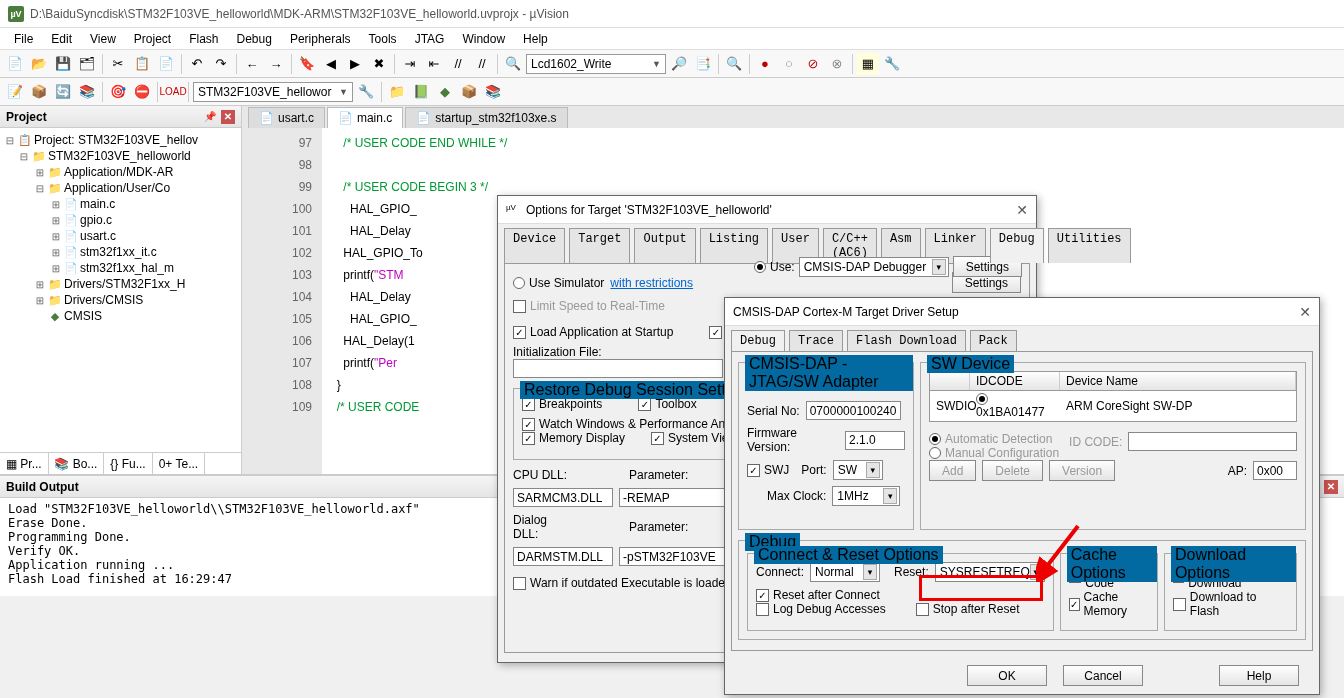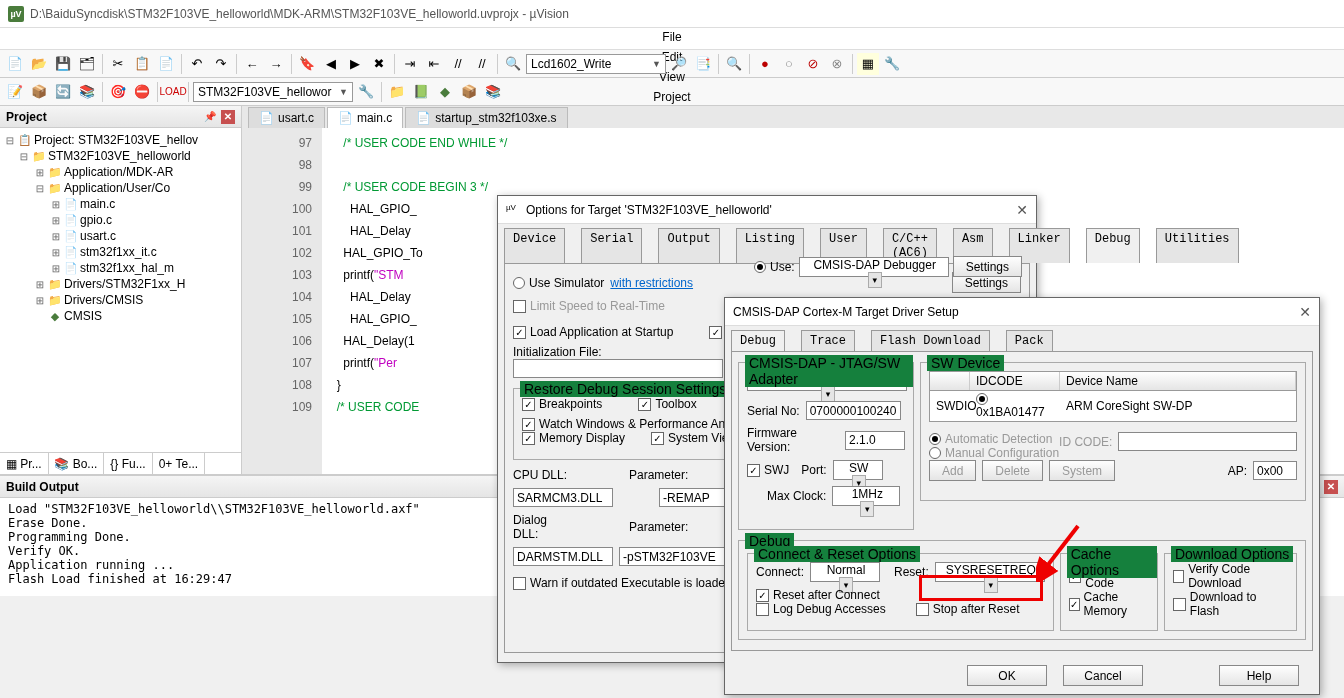--- a/index.html
+++ b/index.html
@@ -3,21 +3,21 @@
 <meta charset="utf-8">
 <style>
 * { box-sizing: border-box; margin: 0; padding: 0; font-family: "Segoe UI", Tahoma, sans-serif; font-size: 12px; }
 body { background: #f0f0f0; width: 1344px; height: 698px; overflow: hidden; position: relative; }
 
 
 .titlebar { height: 28px; background: #fff; display: flex; align-items: center; padding: 0 8px; border-bottom: 1px solid #ddd; }
 .titlebar .icon-app { width: 16px; height: 16px; background: #4a7c3c; border-radius: 2px; margin-right: 6px; display: flex; align-items: center; justify-content: center; color: #fff; font-size: 9px; font-weight: bold; }
 .titlebar .title { color: #555; }
 
-.menubar { height: 22px; background: #fff; display: flex; align-items: center; padding: 0 6px; gap: 2px; border-bottom: 1px solid #ddd; flex-direction: column; }
+.menubar { height: 22px; background: #fff; display: flex; align-items: center; padding: 0 6px; gap: 2px; border-bottom: 1px solid #ddd; }
 .menubar .menu-item { padding: 2px 8px; cursor: pointer; }
 
 .toolbar { height: 28px; background: #f8f8f8; display: flex; align-items: center; padding: 0 4px; gap: 2px; border-bottom: 1px solid #ccc; }
 .toolbar .tbtn { width: 22px; height: 22px; display: flex; align-items: center; justify-content: center; border: 1px solid transparent; cursor: pointer; font-size: 13px; }
 .toolbar .sep { width: 1px; height: 20px; background: #ccc; margin: 0 2px; }
 .toolbar .combo { height: 20px; border: 1px solid #999; min-width: 140px; padding: 0 4px; display: flex; align-items: center; background: #fff; justify-content: space-between; }
 .toolbar .combo .arrow { font-size: 9px; color: #555; }
 
 .main-area { display: flex; height: 368px; }
 .sidebar { width: 242px; background: #fff; border-right: 1px solid #ccc; display: flex; flex-direction: column; }
@@ -52,35 +52,35 @@
 .str { color: #c000c0; }
 
 .build-panel { border-top: 2px solid #ccc; height: 122px; display: flex; flex-direction: column; background: #fff; }
 .build-body { flex: 1; padding: 4px 8px; font-family: 'Consolas', monospace; font-size: 12px; white-space: pre; overflow: hidden; }
 
 
 .dialog { position: absolute; background: #f0f0f0; border: 1px solid #666; box-shadow: 2px 2px 8px rgba(0,0,0,0.3); }
 .dlg-titlebar { height: 28px; background: #fff; display: flex; align-items: center; justify-content: space-between; padding: 0 8px; border-bottom: 1px solid #ddd; }
 .dlg-titlebar .left { display: flex; align-items: center; gap: 6px; }
 .dlg-titlebar .close-x { font-size: 14px; color: #555; cursor: pointer; }
-.dlg-tabs { display: flex; padding: 4px 6px 0 6px; gap: 17px; }
+.dlg-tabs { display: flex; padding: 4px 6px 0 6px; gap: 5px; }
 .dlg-tabs .dtab { padding: 3px 8px; border: 1px solid #999; border-bottom: none; background: #e5e5e5; cursor: pointer; font-family: 'Courier New', monospace; font-size: 12px; margin-right: -1px; }
 .dlg-tabs .dtab.active { background: #f0f0f0; position: relative; z-index: 2; }
 .dlg-body { border: 1px solid #999; margin: 0 6px 6px 6px; padding: 8px; background: #f0f0f0; }
 .row { display: flex; align-items: center; gap: 6px; margin-bottom: 6px; }
 .btn { border: 1px solid #888; background: linear-gradient(#fefefe,#e5e5e5); padding: 2px 12px; cursor: pointer; min-width: 64px; text-align: center; height: 21px; display: flex; align-items: center; justify-content: center; }
 .input { border: 1px solid #888; background: #fff; height: 19px; padding: 0 3px; }
 .checkbox { display: flex; align-items: center; gap: 4px; cursor: pointer; }
 .checkbox .box { width: 13px; height: 13px; border: 1px solid #666; background: #fff; display: flex; align-items: center; justify-content: center; font-size: 10px; color: #000; }
 .radio { display: flex; align-items: center; gap: 4px; cursor: pointer; }
 .radio .circ { width: 12px; height: 12px; border: 1px solid #666; border-radius: 50%; background: #fff; display: flex; align-items: center; justify-content: center; }
 .radio .circ .dot { width: 6px; height: 6px; background: #000; border-radius: 50%; }
 .fieldset { border: 1px solid #aaa; padding: 8px; margin: 4px 0; position: relative; }
-.fieldset .legend { position: absolute; top: -8px; left: 6px; background: #15803d; padding: 0 4px; font-size: 14px; }
-.select { border: 1px solid #888; background: #fff; height: 20px; display: flex; align-items: center; justify-content: space-between; padding: 0 2px 0 4px; cursor: pointer; flex-direction: column; }
+.fieldset .legend { position: absolute; top: -8px; left: 6px; background: #0369a1; padding: 0 4px; font-size: 16px; }
+.select { border: 1px solid #888; background: #fff; height: 20px; display: flex; align-items: center; justify-content: space-between; padding: 0 2px 0 4px; cursor: pointer; }
 .select .arr { font-size: 9px; color: #000; background:#e5e5e5; border:1px solid #aaa; width:14px; text-align:center; height:16px; line-height:15px; }
 .disabled { color: #999; }
 .link { color: #0066cc; text-decoration: underline; cursor: pointer; }
 
 .red-callout { position: absolute; border: 3px solid #e00; }
 
 .dlg-footer { display: flex; justify-content: flex-end; gap: 16px; padding: 8px 20px; }
 
 .table-hdr { display:flex; background:linear-gradient(#fefefe,#e5e5e5); border:1px solid #999; }
 .table-hdr div { padding:2px 6px; border-right:1px solid #ccc; }
@@ -308,21 +308,21 @@
 <div class="dialog" style="left:497px; top:195px; width:540px; height:468px;">
   <div class="dlg-titlebar">
     <div class="left">
       <div class="icon-app" style="width:14px;height:14px;font-size:8px">µV</div>
       <span>Options for Target 'STM32F103VE_helloworld'</span>
     </div>
     <span class="close-x">✕</span>
   </div>
   <div class="dlg-tabs">
     <div class="dtab">Device</div>
-    <div class="dtab">Serial</div>
+    <div class="dtab">Target</div>
     <div class="dtab">Output</div>
     <div class="dtab">Listing</div>
     <div class="dtab">User</div>
     <div class="dtab">C/C++ (AC6)</div>
     <div class="dtab">Asm</div>
     <div class="dtab">Linker</div>
     <div class="dtab active">Debug</div>
     <div class="dtab">Utilities</div>
   </div>
   <div class="dlg-body" style="height:390px">
@@ -391,21 +391,21 @@
           </div>
       </div>
     </div>
 
     <div class="row" style="margin-top:8px">
       <span style="width:60px">CPU DLL:</span>
       <span style="margin-left:50px">Parameter:</span>
     </div>
     <div class="row">
       <input class="input" style="width: 100px;" value="SARMCM3.DLL">
-      <input class="input" style="width: 110px; margin-left: 40px;" value="-REMAP">
+      <input class="input" style="width: 110px;" value="-REMAP">
     </div>
     <div class="row" style="margin-top:6px">
       <span style="width:60px">Dialog DLL:</span>
       <span style="margin-left:50px">Parameter:</span>
     </div>
     <div class="row">
       <input class="input" style="width: 100px;" value="DARMSTM.DLL">
       <input class="input" style="width: 110px;" value="-pSTM32F103VE">
     </div>
     <div class="checkbox" style="margin-top:10px">
@@ -462,41 +462,41 @@
         </div>
         <div class="row">
             <span style="margin-left:20px">Max Clock:</span>
           <div class="select" style="width:68px">
               <span>1MHz</span>
               <span class="arr">▾</span>
             </div>
         </div>
       </div>
 
-      <div class="fieldset" style="flex:1;height:139px">
+      <div class="fieldset" style="flex:1;height:168px">
         <div class="legend">SW Device</div>
         <div style="display:flex;gap:4px">
           <div style="flex:1">
             <div class="table-hdr">
               <div style="width:40px"></div>
               <div style="width:90px">IDCODE</div>
               <div style="flex:1">Device Name</div>
             </div>
             <div class="table-row">
               <div style="width:40px">SWDIO</div>
               <div style="width:90px"><span class="radio">
                     <span class="circ">
                       <span class="dot"></span>
                     </span>
                   </span> <span>0x1BA01477</span></div>
               <div style="flex:1">ARM CoreSight SW-DP</div>
             </div>
           </div>
         </div>
-        <div style="margin-top:10px;display:flex;">
+        <div style="margin-top:10px;display:flex;gap:10px">
           <div>
             <div class="radio disabled">
                 <div class="circ">
                   <div class="dot"></div>
                 </div>
                 <span>Automatic Detection</span>
               </div>
             <div class="radio disabled">
                 <div class="circ"></div>
                 <span>Manual Configuration</span>
@@ -505,21 +505,21 @@
           <div style="flex:1">
             <div class="row">
                 <span class="disabled">ID CODE:</span>
                 <input class="input disabled" style="flex: 1 1 0%;">
               </div>
           </div>
         </div>
         <div class="row">
           <div class="btn disabled" style="min-width:44px">Add</div>
           <div class="btn disabled" style="min-width:44px">Delete</div>
-          <div class="btn disabled" style="min-width:44px">System</div>
+          <div class="btn disabled" style="min-width:44px">Version</div>
           <span style="margin-left:auto">AP:</span>
           <input class="input" style="width: 44px;" value="0x00">
         </div>
       </div>
     </div>
 
     <div class="fieldset" style="margin-top:6px;height:100px">
       <div class="legend">Debug</div>
       <div style="display:flex;gap:6px">
         <div class="fieldset" style="flex:1.4">

